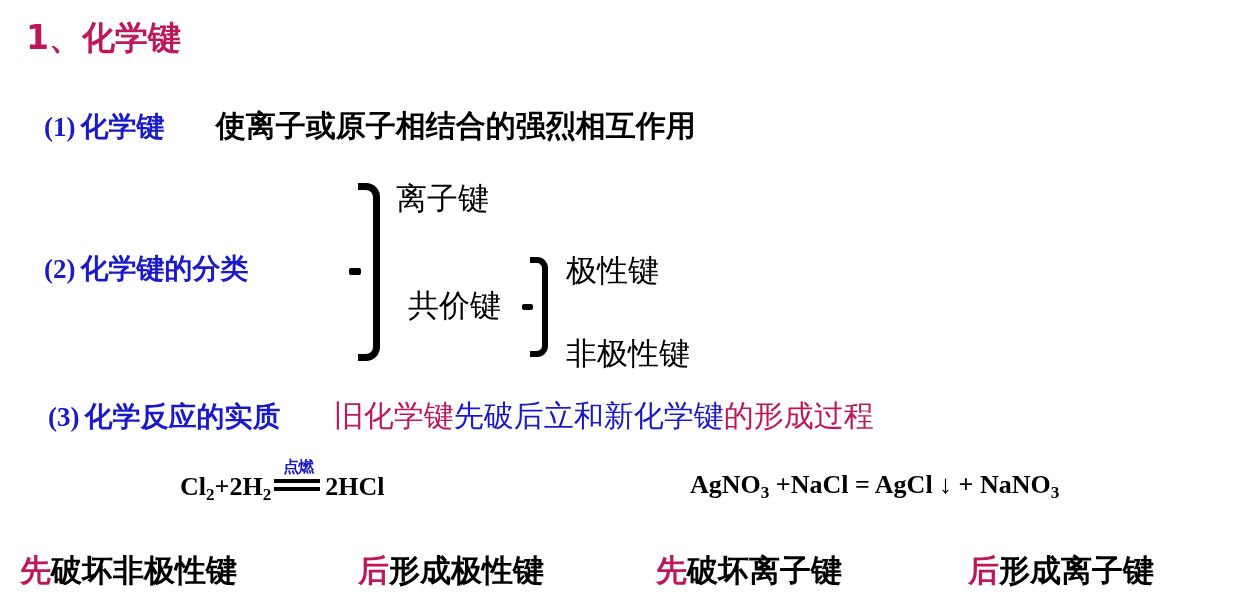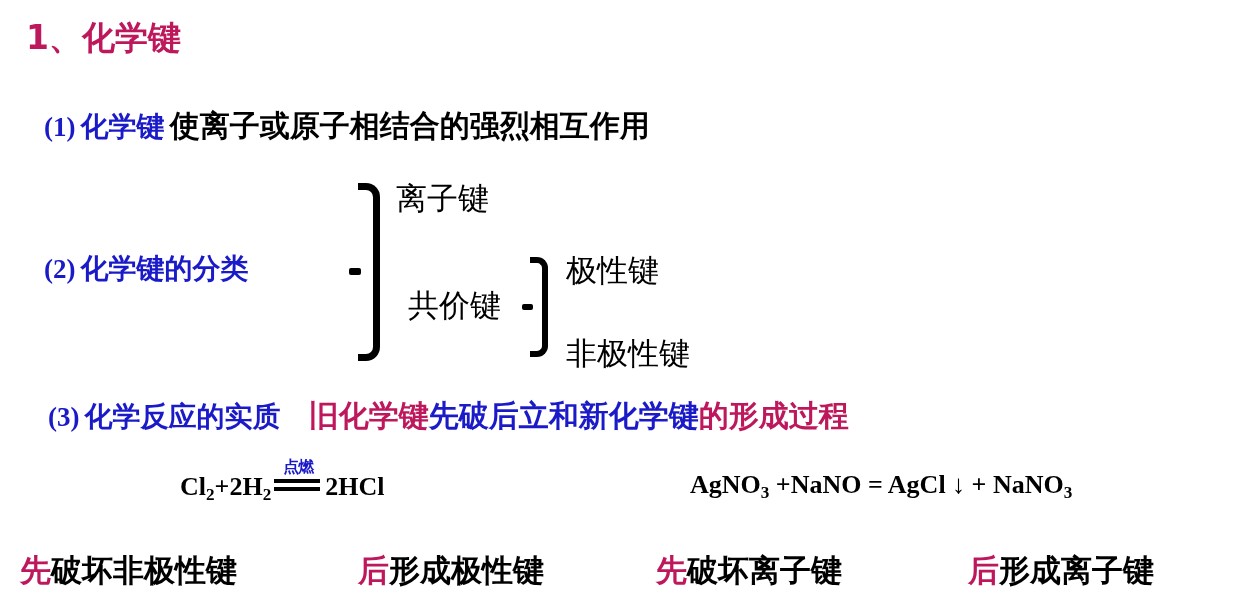--- a/index.html
+++ b/index.html
@@ -38,29 +38,30 @@
   }
   .item-label {
     font-weight: bold;
     font-size: 28px;
   }
 
   #row1 { left: 44px; top: 106px; }
   #row1 .desc {
     font-weight: bold;
     font-size: 30px;
+    margin-left: 46px;
   }
 
   #row2 { left: 44px; top: 250px; }
 
   #row3 { left: 48px; top: 396px; }
   #row3 .essence {
-    font-weight: bold;
+    font-weight: normal;
     font-size: 30px;
-    margin-left: 23px;
+    margin-left: 48px;
   }
 
   
   .branch {
     font-weight: normal;
     font-size: 31px;
     color: #000;
   }
   #ionic-bond     { left: 396px; top: 178px; }
   #covalent-bond  { left: 408px; top: 285px; }
@@ -219,21 +220,21 @@
 </div>
 
 <div class="abs equation" id="eq-left">
   <span><span>Cl</span><sub>2</sub><span>+2</span><span>H</span><sub>2</sub></span><span class="cond-stack">
     <span class="cond-text">点燃</span>
     <span class="bar b1"></span>
     <span class="bar b2"></span>
   </span><span>2HCl</span>
 </div>
 
-<div class="abs equation" id="eq-right"><span>AgNO</span><sub>3</sub><span> +NaNO = AgCl ↓ + NaNO</span><sub>3</sub></div>
+<div class="abs equation" id="eq-right"><span>AgNO</span><sub>3</sub><span> +NaCl = AgCl ↓ + NaNO</span><sub>3</sub></div>
 
 <div class="conclusion" id="concl-0"><span class="red">先</span><span class="black">破坏非极性键</span></div>
 
 <div class="conclusion" id="concl-1"><span class="red">后</span><span class="black">形成极性键</span></div>
 
 <div class="conclusion" id="concl-2"><span class="red">先</span><span class="black">破坏离子键</span></div>
 
 <div class="conclusion" id="concl-3"><span class="red">后</span><span class="black">形成离子键</span></div>
 
 </body></html>

